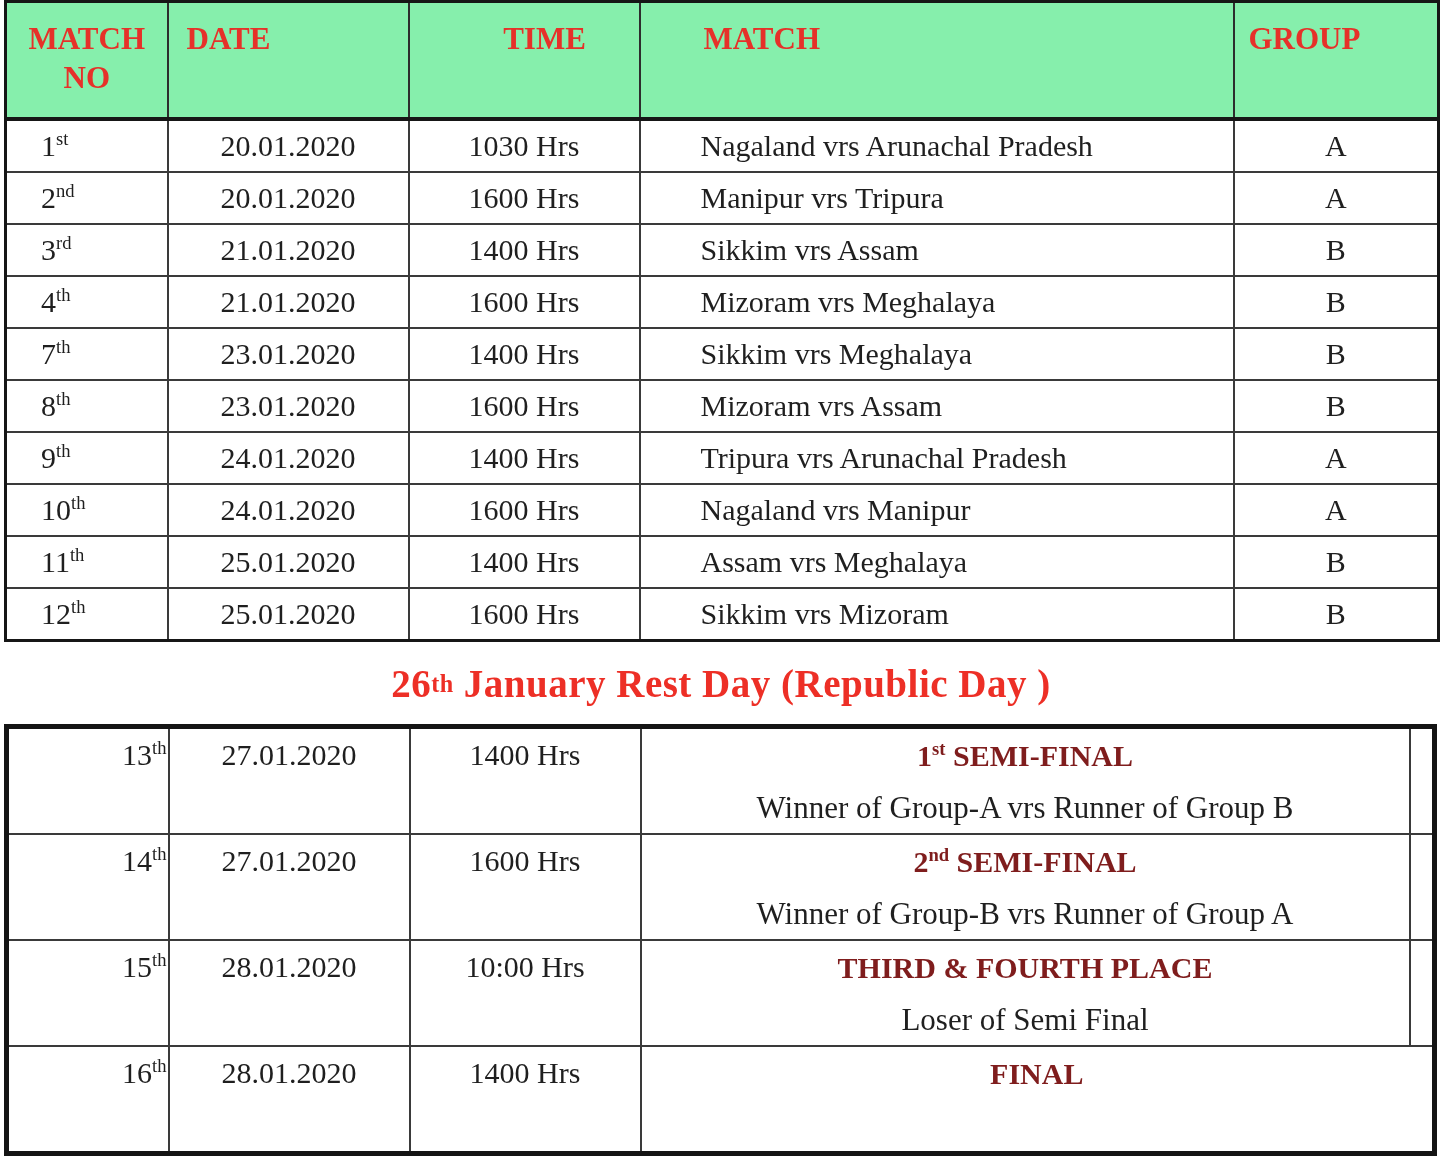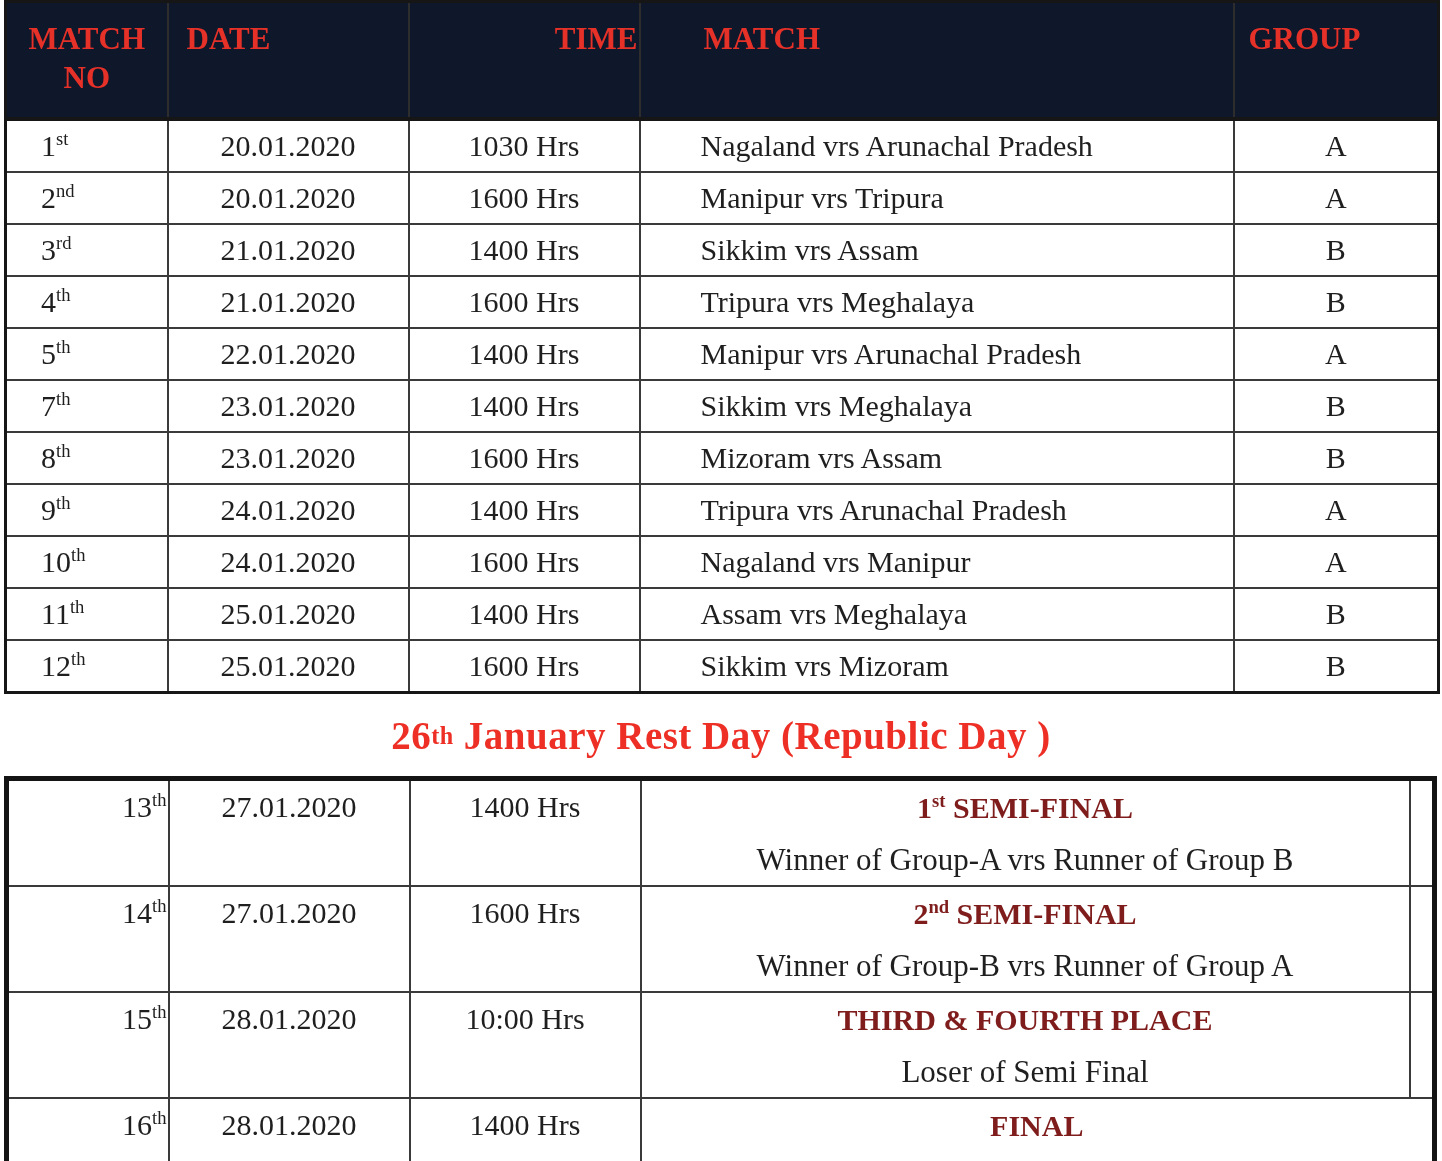--- a/index.html
+++ b/index.html
@@ -21,40 +21,40 @@
     border-collapse: collapse;
     table-layout: fixed;
     margin-left: 4px;
   }
   
   #league {
     width: 1433px;
     border: 3px solid #161616;
   }
   #league th {
-    background: #0f172a;
+    background: #86efac;
     color: #e63129;
     font-weight: bold;
     font-size: 31px;
     line-height: 1.25;
     height: 96px;
     vertical-align: top;
     padding-top: 17px;
     border: 2px solid #2d2d2d;
     border-bottom: 4px solid #161616;
   }
   #league td {
     border: 2px solid #3a3a3a;
     height: 48px;
     font-size: 30px;
     vertical-align: middle;
   }
   .th-no    { text-align: center; }
   .th-date  { text-align: left; padding-left: 18px; }
-  .th-time  { text-align: right; padding-left: 42px; }
+  .th-time  { text-align: center; padding-left: 42px; }
   .th-match { text-align: left; padding-left: 63px; }
   .th-group { text-align: left; padding-left: 14px; }
 
   td.c-no    { text-align: left; padding-left: 34px; }
   td.c-date  { text-align: center; }
   td.c-time  { text-align: center; margin-left: 32px; }
   td.c-match { text-align: left; padding-left: 60px; }
   td.c-group { text-align: center; }
 
   sup {
@@ -147,29 +147,22 @@
           <td class="c-no">3<sup>rd</sup></td>
           <td class="c-date">21.01.2020</td>
           <td class="c-time">1400 Hrs</td>
           <td class="c-match">Sikkim vrs Assam</td>
           <td class="c-group">B</td>
         </tr>
         <tr>
           <td class="c-no">4<sup>th</sup></td>
           <td class="c-date">21.01.2020</td>
           <td class="c-time">1600 Hrs</td>
-          <td class="c-match">Tripura vrs Meghalaya</td>
-          <td class="c-group">B</td>
-        </tr>
-        <tr>
-          <td class="c-no">5<sup>th</sup></td>
-          <td class="c-date">22.01.2020</td>
-          <td class="c-time">1400 Hrs</td>
-          <td class="c-match">Manipur vrs Arunachal Pradesh</td>
-          <td class="c-group">A</td>
+          <td class="c-match">Mizoram vrs Meghalaya</td>
+          <td class="c-group">B</td>
         </tr>
         <tr>
           <td class="c-no">7<sup>th</sup></td>
           <td class="c-date">23.01.2020</td>
           <td class="c-time">1400 Hrs</td>
           <td class="c-match">Sikkim vrs Meghalaya</td>
           <td class="c-group">B</td>
         </tr>
         <tr>
           <td class="c-no">8<sup>th</sup></td>

